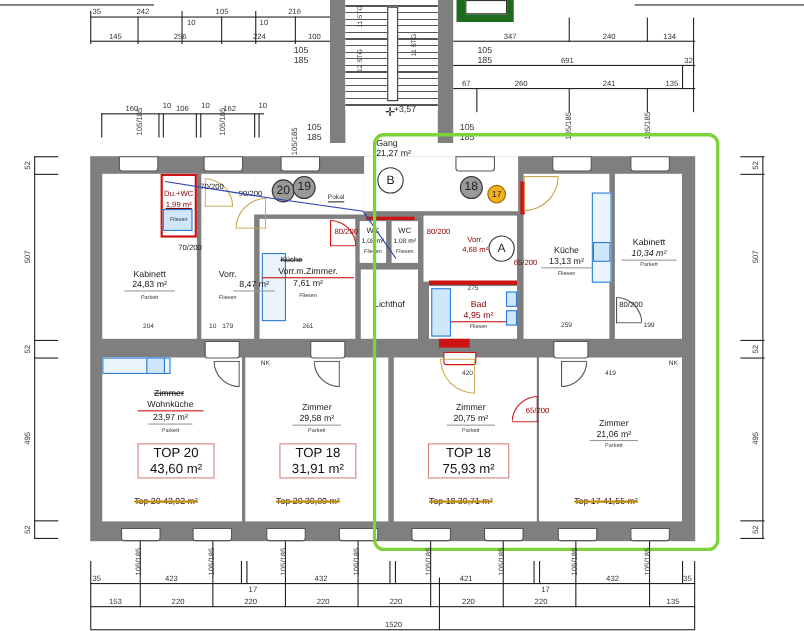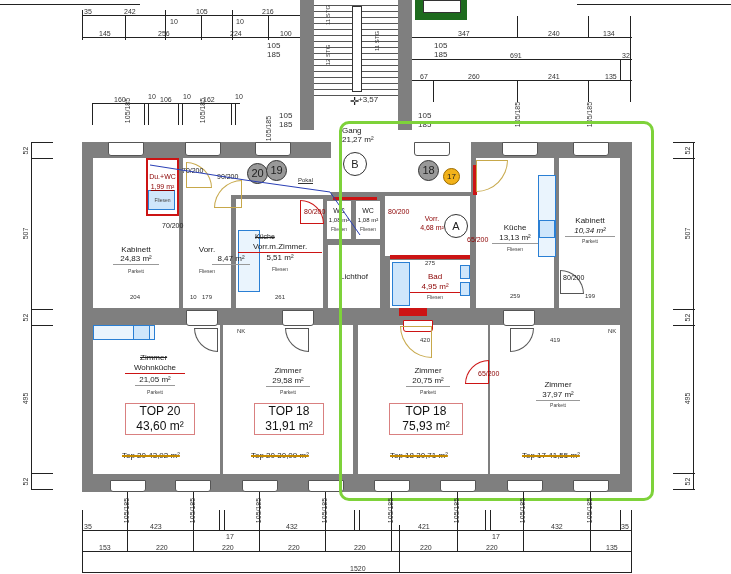--- a/index.html
+++ b/index.html
@@ -228,21 +228,21 @@
 <span class="rfloor" style="left:146px;top:197px;width:33px;">Fliesen</span>
 
 <span class="rname" style="left:183px;top:245px;width:48px;">Vorr.</span>
 <span class="rarea" style="left:180px;top:254px;width:38px;margin-left:32px;">8,47 m²</span>
 <span class="rfloor" style="left:183px;top:268px;width:48px;">Fliesen</span>
 <span class="dimtxt" style="left:190px;top:294px;font-size:6px;">10</span>
 <span class="dimtxt" style="left:202px;top:294px;font-size:6px;">179</span>
 
 <span class="strike" style="left:255px;top:233px;font-size:7px;text-decoration-color:#222;text-decoration-thickness:1px;">Küche</span>
 <span class="rname" style="left:238px;top:242px;width:84px;border-bottom:1px solid #cc1414;">Vorr.m.Zimmer.</span>
-<span class="rname" style="left:248px;top:253px;width:64px;">5,51 m²</span>
+<span class="rname" style="left:248px;top:253px;width:64px;">7,61 m²</span>
 <span class="rfloor" style="left:248px;top:266px;width:64px;">Fliesen</span>
 <span class="dimtxt" style="left:275px;top:294px;font-size:6px;">261</span>
 <span class="dimtxt" style="left:298px;top:177px;font-size:6px;border-bottom:1px solid #333;">Pokal</span>
 
 <span class="rname" style="left:327px;top:206px;width:24px;font-size:7px;">WC</span>
 <span class="rname" style="left:325px;top:215px;width:28px;font-size:6px;">1,08 m²</span>
 <span class="rfloor" style="left:327px;top:226px;width:24px;">Fliesen</span>
 <span class="rname" style="left:356px;top:206px;width:24px;font-size:7px;">WC</span>
 <span class="rname" style="left:354px;top:215px;width:28px;font-size:6px;">1,08 m²</span>
 <span class="rfloor" style="left:356px;top:226px;width:24px;">Fliesen</span>
@@ -262,37 +262,37 @@
 <span class="rfloor" style="left:492px;top:246px;width:46px;">Fliesen</span>
 <span class="dimtxt" style="left:510px;top:293px;font-size:6px;">259</span>
 
 <span class="rname" style="left:565px;top:216px;width:50px;">Kabinett</span>
 <span class="rarea" style="left:565px;top:226px;width:50px;font-style:italic;">10,34 m²</span>
 <span class="rfloor" style="left:565px;top:238px;width:50px;">Parkett</span>
 <span class="dimtxt" style="left:585px;top:293px;font-size:6px;">199</span>
 
 <span class="strike" style="left:140px;top:353px;text-decoration-color:#222;text-decoration-thickness:1px;">Zimmer</span>
 <span class="rname" style="left:125px;top:363px;width:60px;border-bottom:1px solid #cc1414;">Wohnküche</span>
-<span class="rarea" style="left:135px;top:375px;width:40px;">21,05 m²</span>
+<span class="rarea" style="left:135px;top:375px;width:40px;">23,97 m²</span>
 <span class="rfloor" style="left:135px;top:389px;width:40px;">Parkett</span>
 
 <span class="dimtxt" style="left:237px;top:328px;font-size:6px;">NK</span>
 <span class="rname" style="left:258px;top:366px;width:60px;">Zimmer</span>
 <span class="rarea" style="left:266px;top:376px;width:44px;">29,58 m²</span>
 <span class="rfloor" style="left:266px;top:389px;width:44px;">Parkett</span>
 
 <span class="rname" style="left:398px;top:366px;width:60px;">Zimmer</span>
 <span class="rarea" style="left:406px;top:376px;width:44px;">20,75 m²</span>
 <span class="rfloor" style="left:406px;top:389px;width:44px;">Parkett</span>
 <span class="dimtxt" style="left:420px;top:337px;font-size:6px;">420</span>
 
 <span class="dimtxt" style="left:608px;top:328px;font-size:6px;">NK</span>
 <span class="dimtxt" style="left:550px;top:337px;font-size:6px;">419</span>
 <span class="rname" style="left:528px;top:380px;width:60px;">Zimmer</span>
-<span class="rarea" style="left:536px;top:390px;width:44px;">37,97 m²</span>
+<span class="rarea" style="left:536px;top:390px;width:44px;">21,06 m²</span>
 <span class="rfloor" style="left:536px;top:402px;width:44px;">Parkett</span>
 
 <div class="topbox" style="left:125px;top:403px;width:68px;height:30px;">
   <div>TOP 20</div>
   <div>43,60 m²</div>
 </div>
 <div class="topbox" style="left:254px;top:403px;width:68px;height:30px;">
   <div>TOP 18</div>
   <div>31,91 m²</div>
 </div>

